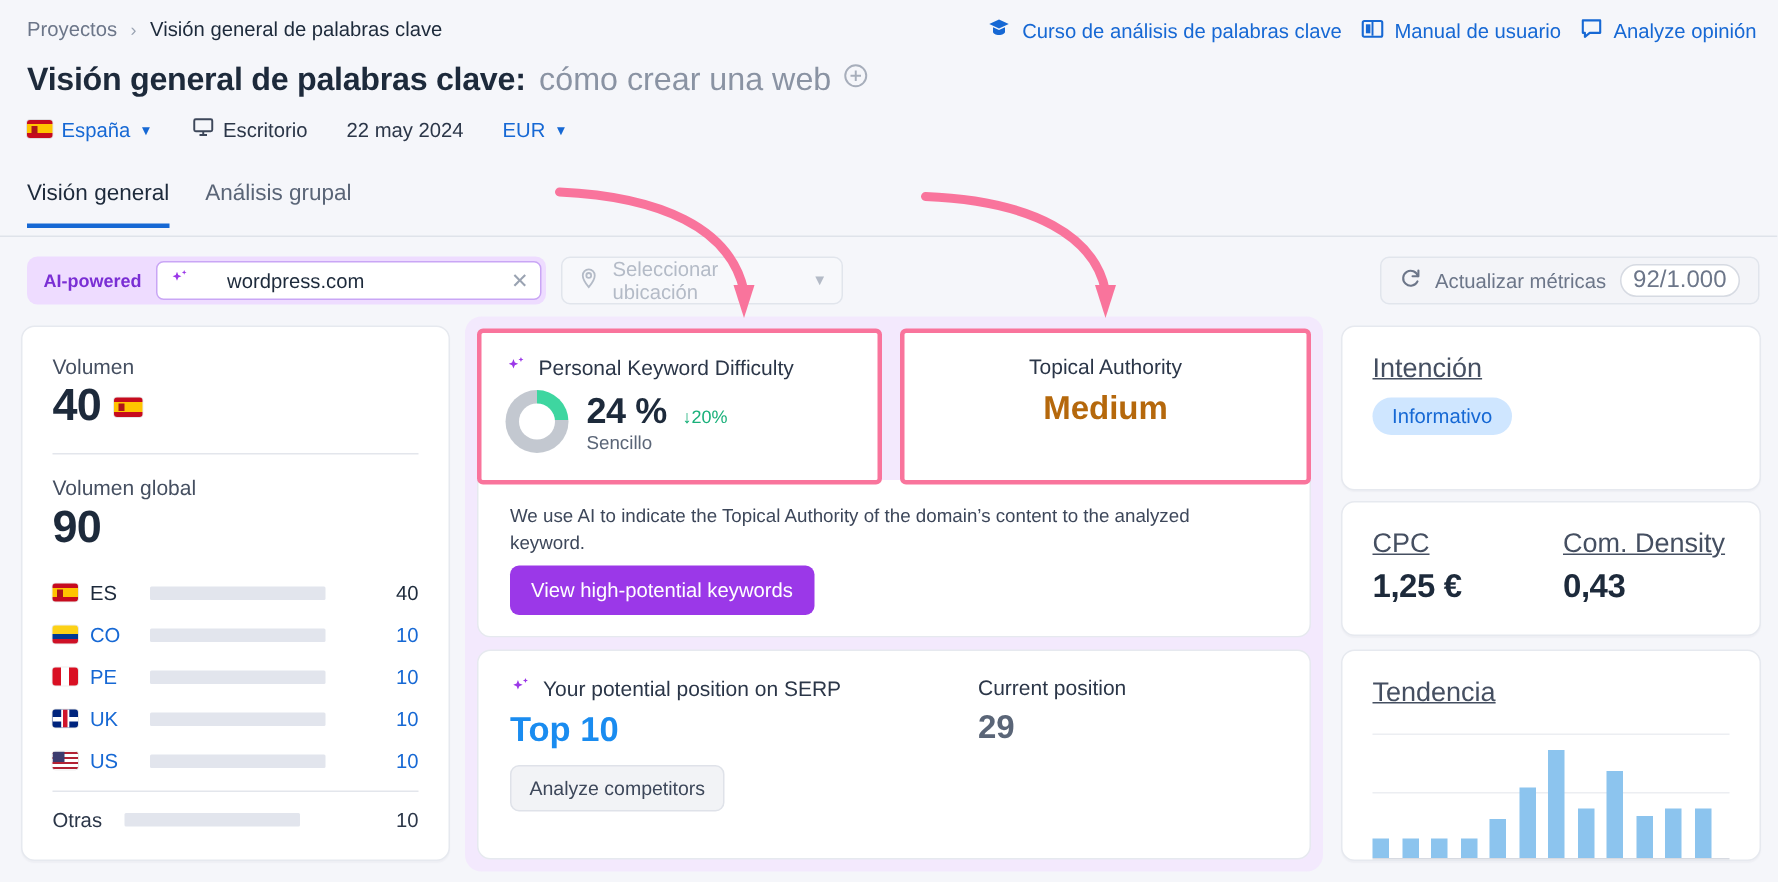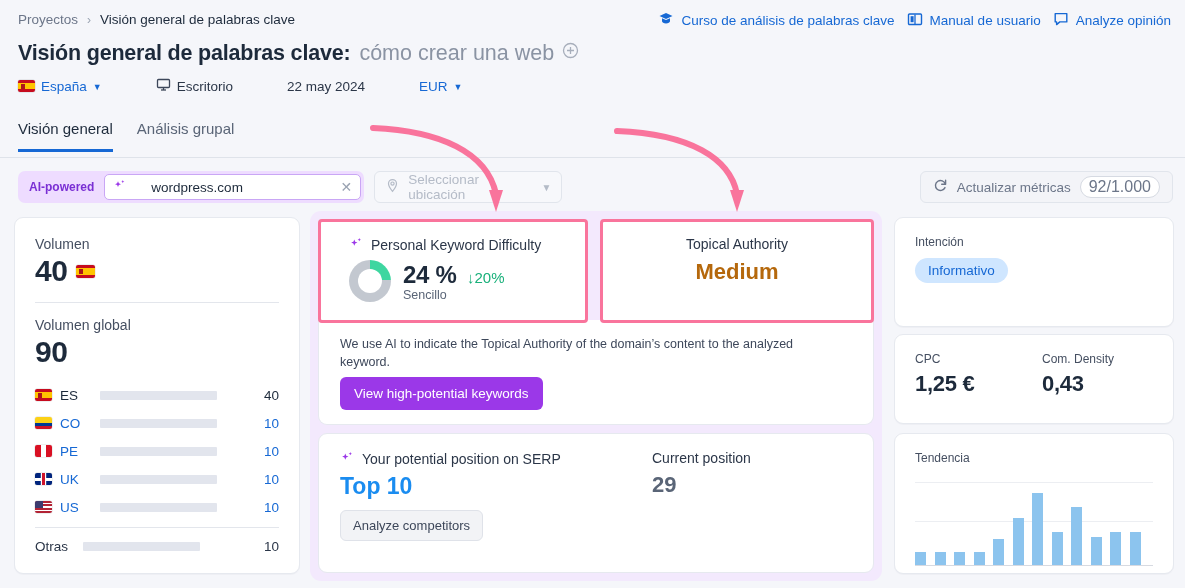--- a/index.html
+++ b/index.html
@@ -22,21 +22,21 @@
   .top-link { display: flex; align-items: center; gap: 7px; color: #1668d4; cursor: pointer; white-space: nowrap; }
   .top-link svg { flex: none; }
 
   
   .title-row { position: absolute; left: 18px; top: 41px; display: flex; align-items: baseline; }
   .title-main { font-size: 21.5px; font-weight: bold; color: #1d2a3b; letter-spacing: -0.2px; }
   .title-kw { font-size: 21.5px; color: #8a93a3; margin-left: 9px; font-weight: normal; }
   .plus-icon { margin-left: 8px; color: #a7aebb; position: relative; top: -1px; }
 
   
-  .filters { position: absolute; left: 18px; top: 77px; display: flex; align-items: center; font-size: 13.5px; gap: 28px; }
+  .filters { position: absolute; left: 18px; top: 77px; display: flex; align-items: center; font-size: 13.5px; }
   .f-item { display: flex; align-items: center; gap: 6px; margin-right: 26px; }
   .f-blue { color: #1668d4; }
   .f-dark { color: #2b3648; }
   .flag { width: 17px; height: 12px; border-radius: 2px; display: inline-block; position: relative; overflow: hidden; box-shadow: 0 0 0 .5px rgba(0,0,0,.13); }
   .caret { font-size: 9px; position: relative; top: 1px; }
 
   
   .flag-es { background: linear-gradient(#c60b1e 0 25%, #ffc400 25% 75%, #c60b1e 75% 100%); }
   .flag-es::after { content:""; position:absolute; left:3px; top:4px; width:4px; height:5px; background:#ad1519; }
   .flag-co { background: linear-gradient(#fcd116 0 50%, #003893 50% 75%, #ce1126 75% 100%); }
@@ -86,32 +86,32 @@
   .crow.first .barfill { background: #0b6fd6; }
   .otras-hr { height: 1px; background: #e3e6ec; margin: 6px 0 4px; }
   .crow.otras .cname { color: #2b3648; width: 48px; }
   .crow.otras .cval { color: #2b3648; }
 
   
   .ai-panel { position: absolute; left: 310px; top: 211px; width: 572px; height: 370px; background: #f3e9fd; border-radius: 11px; }
   .mid-top { position: absolute; left: 318px; top: 219px; width: 556px; height: 206px; }
   .mid-bot { position: absolute; left: 318px; top: 433px; width: 556px; height: 140px; }
 
-  .pkd-box { position: absolute; left: 0; top: 0; width: 270px; height: 104px; background:#fff; border: 3px solid #f9749c; border-radius: 4px; padding: 14px 28px; }
+  .pkd-box { position: absolute; left: 0; top: 0; width: 270px; height: 104px; background:#fff; border: 3px solid #f9749c; border-radius: 4px; padding: 14px 16px; }
   .ta-box { position: absolute; left: 282px; top: 0; width: 274px; height: 104px; background:#fff; border: 3px solid #f9749c; border-radius: 4px; padding: 14px 0; text-align: center; }
   .white-under { position: absolute; left: 0; top: 101px; width: 556px; height: 105px; background: #fff; border: 1px solid #e6e9ef; border-top: none; border-radius: 0 0 9px 9px; }
 
   .pkd-head { display: flex; align-items: center; gap: 7px; font-size: 14px; color: #2b3648; }
   .pkd-body { display: flex; align-items: center; gap: 12px; margin-top: 6px; }
   .donut { width: 42px; height: 42px; border-radius: 50%;
            background: conic-gradient(#3ed6a0 0deg 86deg, #c3c8d0 86deg 360deg);
            display: flex; align-items: center; justify-content: center; flex: none; }
   .donut::after { content:""; width: 24px; height: 24px; border-radius: 50%; background: #fff; }
   .pkd-num { font-size: 24px; font-weight: bold; color: #1d2a3b; letter-spacing: -0.3px; }
-  .pkd-delta { font-size: 15px; color: #19b07a; margin-left: 6px; font-weight: normal; text-align: center; }
+  .pkd-delta { font-size: 12px; color: #19b07a; margin-left: 6px; font-weight: normal; text-align: center; }
   .pkd-sub { font-size: 12.5px; color: #5a6577; margin-top: -1px; }
 
   .ta-label { font-size: 14px; color: #2b3648; }
   .ta-value { font-size: 22px; font-weight: bold; color: #b5680c; margin-top: 7px; }
 
   .ai-desc { position: absolute; left: 22px; top: 116px; width: 500px; font-size: 12.5px; line-height: 1.45; color: #3d475a; }
   .btn-purple { position: absolute; left: 22px; top: 158px; background: #9b38e8; color: #fff; font-size: 13.5px; border: none; border-radius: 6px; padding: 9px 14px; cursor: pointer; }
 
   .serp-card { position: absolute; inset: 0; background:#fff; border: 1px solid #e6e9ef; border-radius: 9px; padding: 17px 22px; }
   .serp-head { display: flex; align-items: center; gap: 7px; font-size: 14px; color: #2b3648; }
@@ -122,21 +122,21 @@
   .serp-right .lbl { font-size: 14px; color: #2b3648; }
   .serp-right .num { font-size: 22px; font-weight: bold; color: #5a6577; margin-top: 6px; }
 
   
   .col-r1 { position: absolute; left: 894px; top: 217px; width: 280px; height: 110px; padding: 17px 20px; }
   .col-r2 { position: absolute; left: 894px; top: 334px; width: 280px; height: 90px; padding: 17px 20px; }
   .col-r3 { position: absolute; left: 894px; top: 433px; width: 280px; height: 141px; padding: 17px 20px 0; }
   .chip { display: inline-block; margin-top: 9px; background: #cfe6ff; color: #1668d4; border-radius: 13px; padding: 5px 13px; font-size: 13.5px; text-align: center; }
   .two-col { display: flex; }
   .two-col > div:first-child { width: 127px; }
-  .sm-label { font-size: 12px; color: #454f61; }
+  .sm-label { font-size: 18px; color: #454f61; text-decoration: underline; }
   .sm-val { font-size: 22px; font-weight: bold; color: #1d2a3b; margin-top: 5px; letter-spacing: -0.3px; }
 
   .trend-wrap { position: relative; margin-top: 17px; height: 87px; }
   .gridline { position: absolute; left: 0; width: 238px; height: 1px; background: #eceef2; }
   .bars { position: absolute; left: 0; bottom: 4px; width: 238px; height: 78px; display: flex; align-items: flex-end; gap: 8.5px; }
   .bar { width: 11px; background: #8cc4ee; }
   .baseline { position: absolute; left: 0; bottom: 3px; width: 238px; height: 1px; background: #d7dae1; }
 
   
   .arrows { position: absolute; left: 0; top: 0; width: 1185px; height: 588px; pointer-events: none; }

